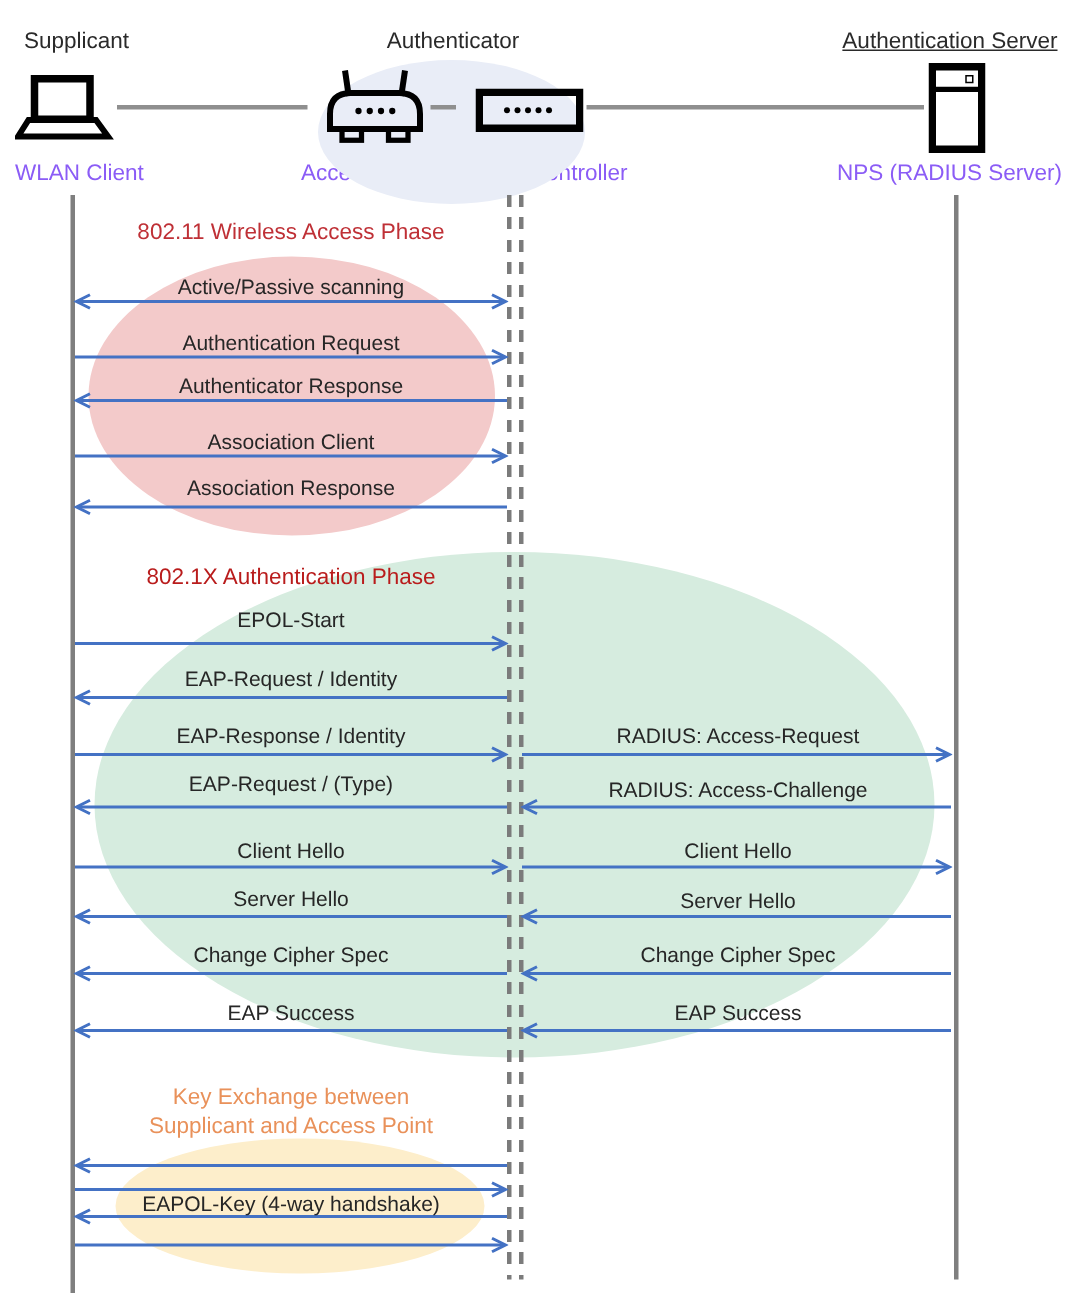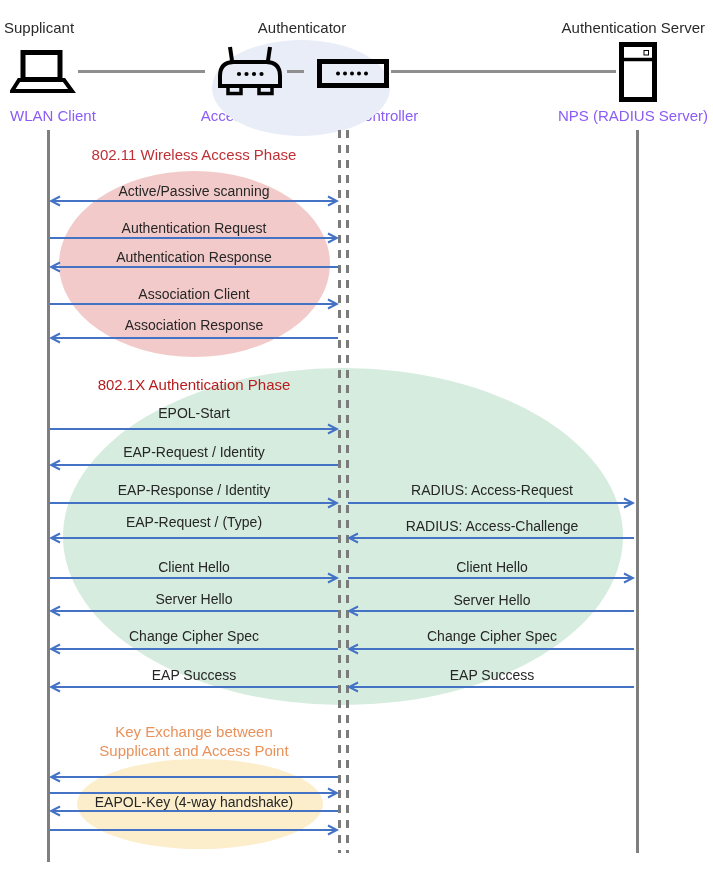--- a/index.html
+++ b/index.html
@@ -4,39 +4,39 @@
 <style>
   html,body{margin:0;padding:0;background:#fff;}
   #stage{
     position:relative;width:713px;height:875px;background:#fff;overflow:hidden;
     font-family:"Liberation Sans",sans-serif;color:#1f1f1f;
   }
   .abs{position:absolute;}
   .role{font-size:15px;color:#2a2a2a;}
   .dev{font-size:15px;color:#8b5cf6;}
   .center{text-align:center;}
-  .right{text-align:right;}
+  .right{text-align:right;text-decoration:underline;}
   .ellipse{border-radius:50%;z-index:1;}
   .lifeline{width:3px;background:#7f7f7f;z-index:2;}
   .dashline{width:3px;z-index:2;
     background:repeating-linear-gradient(to bottom,#7b7b7b 0 8px,transparent 8px 15px);}
   .connector{height:3px;background:#8f8f8f;z-index:2;}
   .arrow{z-index:3;height:12px;width:290px;}
   .arrow line,.arrow polyline{stroke:#4472c4;stroke-width:2;fill:none;}
   .msg{font-size:14px;color:#262626;z-index:4;width:288px;text-align:center;white-space:nowrap;}
   .phase-title{font-size:15px;z-index:4;width:288px;text-align:center;white-space:nowrap;}
   .icon{z-index:3;}
   .icon rect,.icon path,.icon line,.icon polygon{stroke:#000;fill:none;}
 </style>
 </head>
 <body>
 
 <div id="stage">
 
-  <div class="abs role" style="left:4px;top:19px;">Supplicant</div>
+  <div class="abs role" style="left:16px;top:19px;">Supplicant</div>
   <div class="abs role center" style="left:237px;top:19px;width:130px;">Authenticator</div>
   <div class="abs role right" style="left:553px;top:19px;width:152px;">Authentication Server</div>
 
   <div class="abs ellipse" style="left:212px;top:40px;width:178px;height:96px;background:#e9edf7;"></div>
 
   <div class="abs connector" style="left:78px;top:70px;width:127px;"></div>
   <div class="abs connector" style="left:287px;top:70px;width:17px;"></div>
   <div class="abs connector" style="left:391px;top:70px;width:225px;"></div>
 
   <svg class="abs icon" style="left:10px;top:50px;" width="70" height="44" viewBox="0 0 70 44">
@@ -90,21 +90,21 @@
       <line x1="3" y1="6" x2="287" y2="6"></line>
       <polyline points="279,1.5 288,6 279,10.5"></polyline>
   </svg>
 
   <div class="abs msg" style="left:50px;top:220px;">Authentication Request</div>
   <svg class="abs arrow" style="left:49px;top:232px;">
     <line x1="1" y1="6" x2="287" y2="6"></line>
       <polyline points="279,1.5 288,6 279,10.5"></polyline>
   </svg>
 
-  <div class="abs msg" style="left:50px;top:249px;">Authentication Response</div>
+  <div class="abs msg" style="left:50px;top:249px;">Authenticator Response</div>
   <svg class="abs arrow" style="left:49px;top:261px;">
     <polyline points="11,1.5 2,6 11,10.5"></polyline>
       <line x1="3" y1="6" x2="289" y2="6"></line>
   </svg>
 
   <div class="abs msg" style="left:50px;top:286px;">Association Client</div>
   <svg class="abs arrow" style="left:49px;top:298px;">
     <line x1="1" y1="6" x2="287" y2="6"></line>
       <polyline points="279,1.5 288,6 279,10.5"></polyline>
   </svg>

